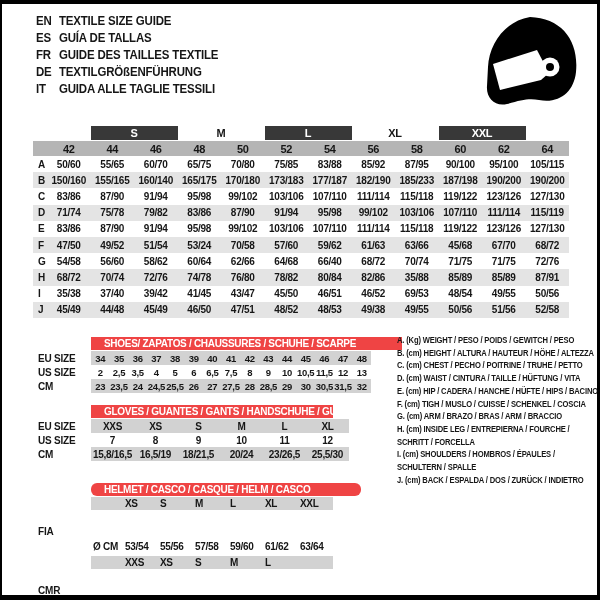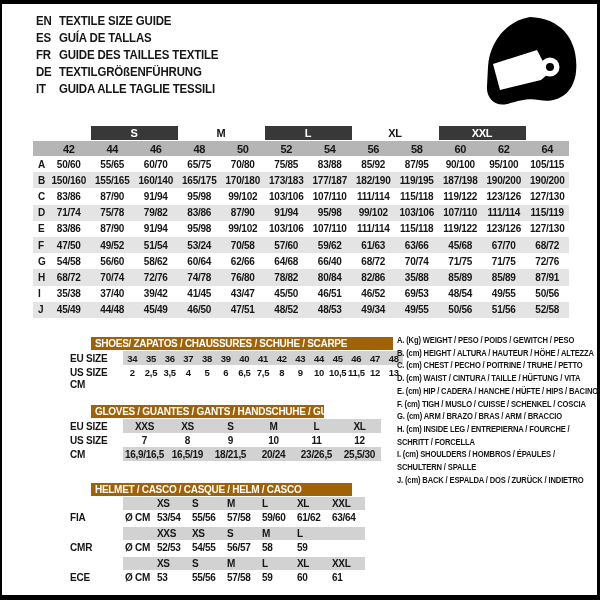--- a/index.html
+++ b/index.html
@@ -28,42 +28,42 @@
   .data-row.shaded{background:#e4e4e4;}
   .mcell{display:flex;align-items:center;justify-content:center;
          font-weight:700;font-size:10px;letter-spacing:-0.25px;white-space:nowrap;}
   .num-row .mcell{font-size:11px;}
   .group-cell{font-size:11px;}
   .group-cell.dark{background:#383838;color:#fff;}
   .mcell.lbl{justify-content:flex-start;padding-left:5px;font-size:10px;}
 
   
   .section{position:absolute;left:38px;}
-  .sec-header{background:#a16207;color:#fff;font-weight:700;font-size:10px;
-              letter-spacing:-0.3px;height:13px;line-height:13px;padding-left:4px;
+  .sec-header{background:#ef4444;color:#fff;font-weight:700;font-size:10px;
+              letter-spacing:-0.3px;height:13px;line-height:13px;padding-left:13px;
               margin-left:53px;margin-bottom:1px;white-space:nowrap;overflow:hidden;}
   .t-line{display:flex;align-items:center;}
-  .side-label{width:53px;flex-shrink:0;font-weight:700;font-size:10px;letter-spacing:-0.2px;margin-left:32px;}
+  .side-label{width:53px;flex-shrink:0;font-weight:700;font-size:10px;letter-spacing:-0.2px;}
   .t-grid{display:grid;}
   .t-grid.shaded{background:#d2d2d2;}
   .t-cell{display:flex;align-items:center;justify-content:center;
           font-weight:700;font-size:9.5px;letter-spacing:-0.3px;white-space:nowrap;}
 
   .shoes .sec-header{width:298px;}
   .shoes .t-grid{grid-template-columns:repeat(15,1fr);width:280px;height:14px;}
 
   .gloves .sec-header{width:229px;}
   .gloves .t-grid{grid-template-columns:repeat(6,1fr);width:258px;height:14px;}
   .gloves .t-cell{font-size:10px;}
 
-  .helmet .sec-header{width:257px;}
+  .helmet .sec-header{width:257px;border-radius:6px;}
   .helmet .t-grid{grid-template-columns:32px repeat(6,35px);width:242px;}
   .helmet .t-grid .t-cell{justify-content:flex-start;padding-left:2px;font-size:10px;}
   .h-sizes{height:13px;}
-  .h-data{height:14px;}
+  .h-data{height:14px;margin-top:29px;}
   .h-group{margin-bottom:3px;}
 
   
   .legend{position:absolute;left:397px;top:334px;transform:scaleX(0.8);transform-origin:left top;}
   .legend-line{font-weight:700;font-size:9.5px;line-height:12.7px;letter-spacing:-0.2px;white-space:nowrap;}
 </style>
 </head>
 <body>
 
 <div class="frame"></div>
@@ -141,21 +141,21 @@
     <div class="mrow data-row shaded">
       <div class="mcell lbl">B</div>
       <div class="mcell">150/160</div>
       <div class="mcell">155/165</div>
       <div class="mcell">160/140</div>
       <div class="mcell">165/175</div>
       <div class="mcell">170/180</div>
       <div class="mcell">173/183</div>
       <div class="mcell">177/187</div>
       <div class="mcell">182/190</div>
-      <div class="mcell">119/195</div>
+      <div class="mcell">185/233</div>
       <div class="mcell">187/198</div>
       <div class="mcell">190/200</div>
       <div class="mcell">190/200</div>
     </div>
     <div class="mrow data-row">
       <div class="mcell lbl">C</div>
       <div class="mcell">83/86</div>
       <div class="mcell">87/90</div>
       <div class="mcell">91/94</div>
       <div class="mcell">95/98</div>
@@ -260,21 +260,21 @@
     </div>
     <div class="mrow data-row shaded">
       <div class="mcell lbl">J</div>
       <div class="mcell">45/49</div>
       <div class="mcell">44/48</div>
       <div class="mcell">45/49</div>
       <div class="mcell">46/50</div>
       <div class="mcell">47/51</div>
       <div class="mcell">48/52</div>
       <div class="mcell">48/53</div>
-      <div class="mcell">49/34</div>
+      <div class="mcell">49/38</div>
       <div class="mcell">49/55</div>
       <div class="mcell">50/56</div>
       <div class="mcell">51/56</div>
       <div class="mcell">52/58</div>
     </div>
   </div>
 
 <div class="section shoes" style="top:337px">
   <div class="sec-header">SHOES/ ZAPATOS / CHAUSSURES / SCHUHE / SCARPE</div>
   <div>
@@ -313,20 +313,37 @@
           <div class="t-cell">9</div>
           <div class="t-cell">10</div>
           <div class="t-cell">10,5</div>
           <div class="t-cell">11,5</div>
           <div class="t-cell">12</div>
           <div class="t-cell">13</div>
         </div>
       </div>
       <div class="t-line">
         <div class="side-label">CM</div>
+        <div class="t-grid shaded">
+          <div class="t-cell">23</div>
+          <div class="t-cell">23,5</div>
+          <div class="t-cell">24</div>
+          <div class="t-cell">24,5</div>
+          <div class="t-cell">25,5</div>
+          <div class="t-cell">26</div>
+          <div class="t-cell">27</div>
+          <div class="t-cell">27,5</div>
+          <div class="t-cell">28</div>
+          <div class="t-cell">28,5</div>
+          <div class="t-cell">29</div>
+          <div class="t-cell">30</div>
+          <div class="t-cell">30,5</div>
+          <div class="t-cell">31,5</div>
+          <div class="t-cell">32</div>
+        </div>
       </div>
     </div>
 </div>
 
 <div class="section gloves" style="top:405px">
   <div class="sec-header">GLOVES / GUANTES / GANTS / HANDSCHUHE / GUANTI</div>
   <div>
       <div class="t-line">
         <div class="side-label">EU SIZE</div>
         <div class="t-grid shaded">
@@ -345,21 +362,21 @@
           <div class="t-cell">8</div>
           <div class="t-cell">9</div>
           <div class="t-cell">10</div>
           <div class="t-cell">11</div>
           <div class="t-cell">12</div>
         </div>
       </div>
       <div class="t-line">
         <div class="side-label">CM</div>
         <div class="t-grid shaded">
-          <div class="t-cell">16,9/16,5</div>
+          <div class="t-cell">15,8/16,5</div>
           <div class="t-cell">16,5/19</div>
           <div class="t-cell">18/21,5</div>
           <div class="t-cell">20/24</div>
           <div class="t-cell">23/26,5</div>
           <div class="t-cell">25,5/30</div>
         </div>
       </div>
     </div>
 </div>
 

